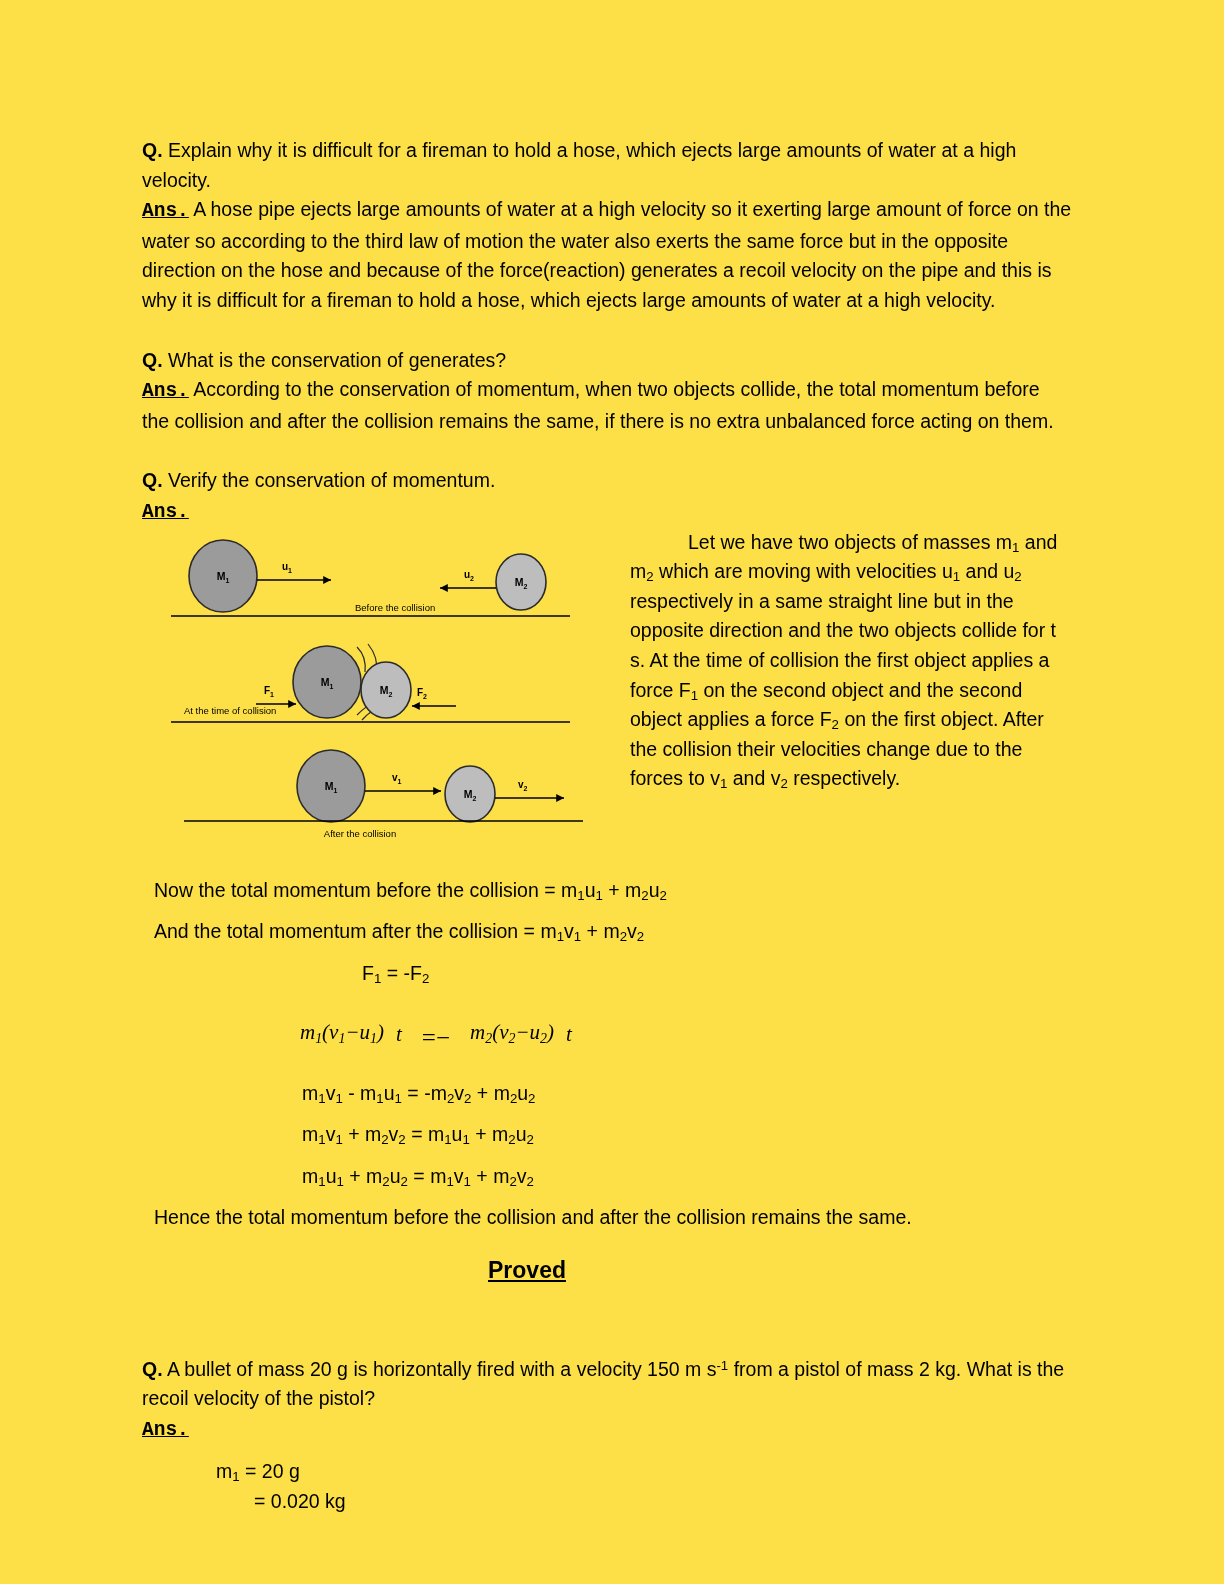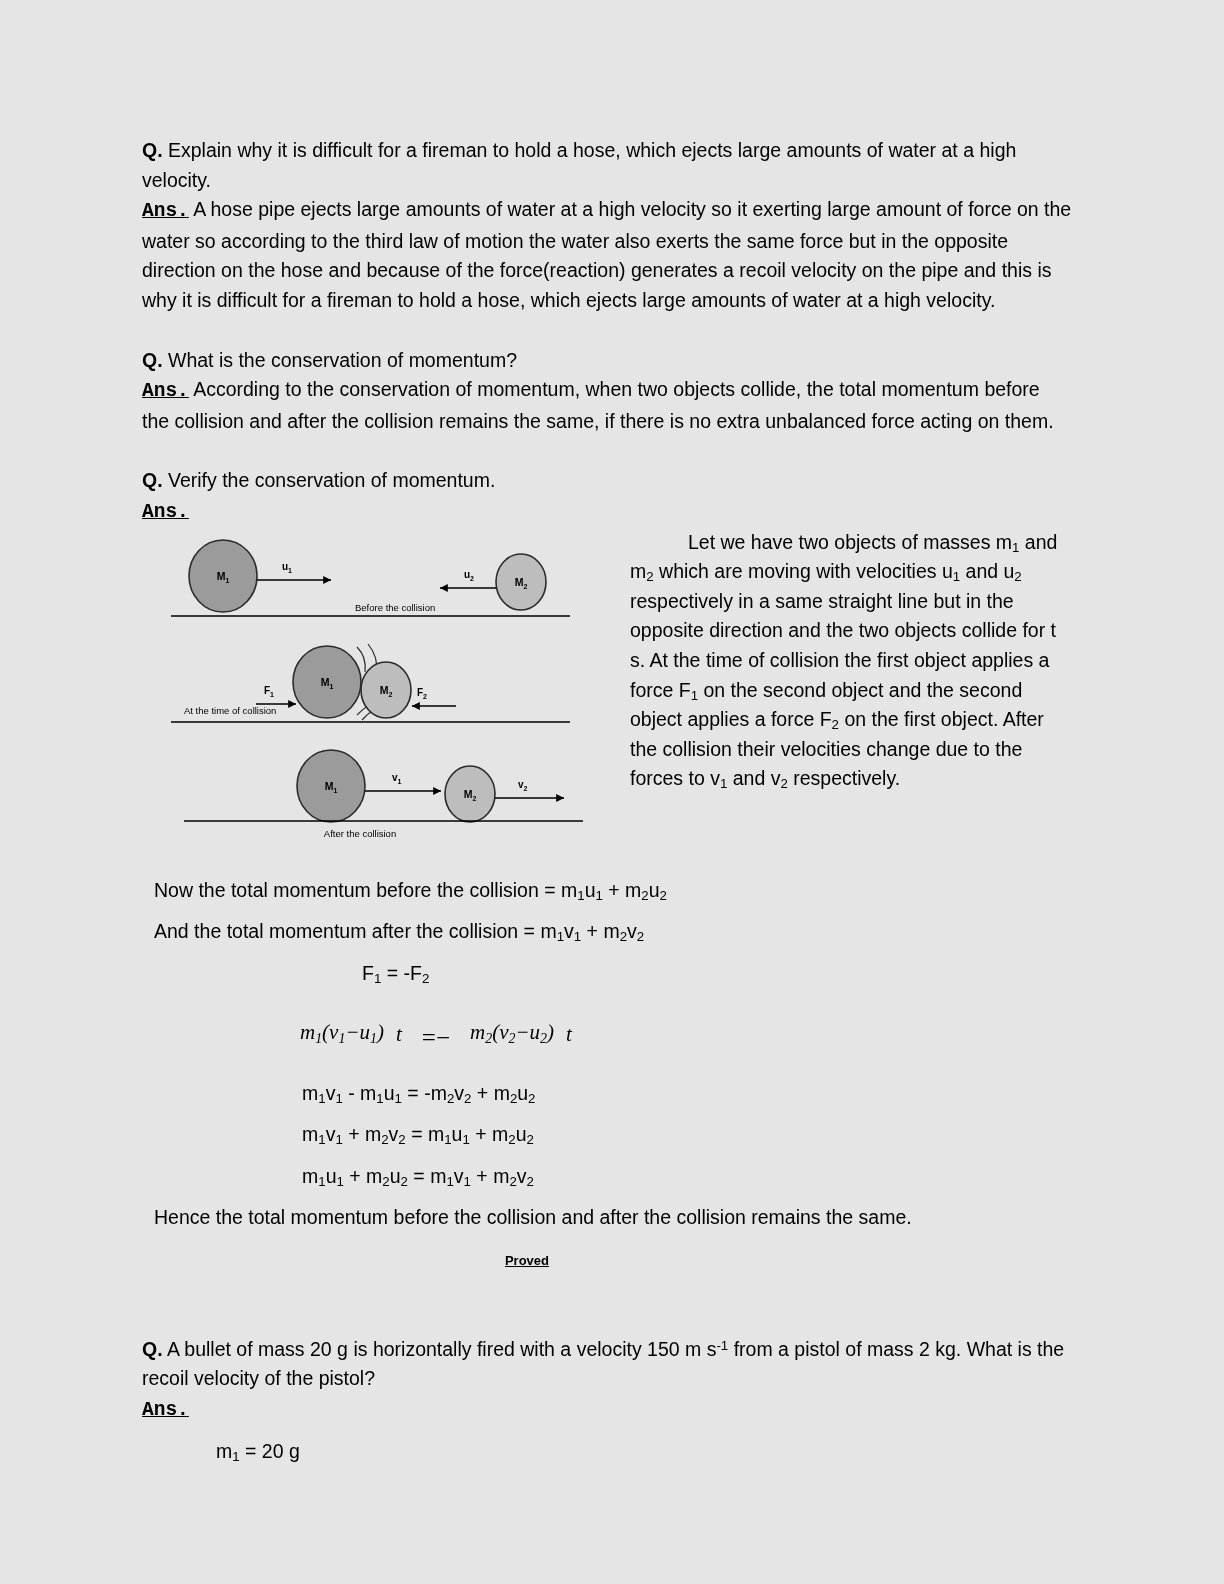--- a/index.html
+++ b/index.html
@@ -9,21 +9,21 @@
     background: #ffffff;
   }
   body {
     font-family: "Liberation Sans", sans-serif;
     color: #000000;
   }
   .page {
     position: relative;
     width: 1224px;
     height: 1584px;
-    background: #e5e5e5;
+    background: #fde047;
     margin: 0 auto;
     overflow: hidden;
   }
   .content {
     position: absolute;
     left: 142px;
     top: 136px;
     width: 930px;
   }
 
@@ -123,21 +123,21 @@
     padding: 0 14px;
     transform: translateY(4px);
   }
   .frac sub {
     font-size: 0.66em;
     vertical-align: -0.3em;
   }
 
   .proved {
     text-align: center;
-    font-size: 13px;
+    font-size: 23px;
     font-weight: bold;
     text-decoration: underline;
     padding-right: 160px;
     line-height: 29.6px;
   }
 
   .calc-line {
     font-size: 19.5px;
     line-height: 29.6px;
     margin: 0;
@@ -174,21 +174,21 @@
   <div class="content">
 
     <p class="para">
       <span class="lead">Q.</span><span> Explain why it is difficult for a fireman to hold a hose, which ejects large amounts of water at a high velocity.</span><br>
       <span class="lead-u">Ans.</span><span> A hose pipe ejects large amounts of water at a high velocity so it exerting large amount of force on the water so according to the third law of motion the water also exerts the same force but in the opposite direction on the hose and because of the force(reaction) generates a recoil velocity on the pipe and this is why it is difficult for a fireman to hold a hose, which ejects large amounts of water at a high velocity.</span>
     </p>
 
     <div class="gap-md"></div>
 
     <p class="para">
-      <span class="lead">Q.</span><span> What is the conservation of momentum?</span><br>
+      <span class="lead">Q.</span><span> What is the conservation of generates?</span><br>
       <span class="lead-u">Ans.</span><span> According to the conservation of momentum, when two objects collide, the total momentum before the collision and after the collision remains the same, if there is no extra unbalanced force acting on them.</span>
     </p>
 
     <div class="gap-md"></div>
 
     <p class="para">
       <span class="lead">Q.</span><span> Verify the conservation of momentum.</span><br>
       <span class="lead-u">Ans.</span>
     </p>
 
@@ -300,15 +300,16 @@
     <div class="gap-lg"></div>
 
     <p class="para">
       <span class="lead">Q.</span><span> A bullet of mass 20 g is horizontally fired with a velocity 150 m s</span><sup>-1</sup><span> from a pistol of mass 2 kg. What is the recoil velocity of the pistol?</span><br>
       <span class="lead-u">Ans.</span>
     </p>
 
     <div style="height:12px"></div>
 
     <p class="calc-line calc-i1">m<sub>1</sub> = 20 g</p>
+    <p class="calc-line calc-i2">= 0.020 kg</p>
 
   </div>
 </div>
 
 </body></html>

